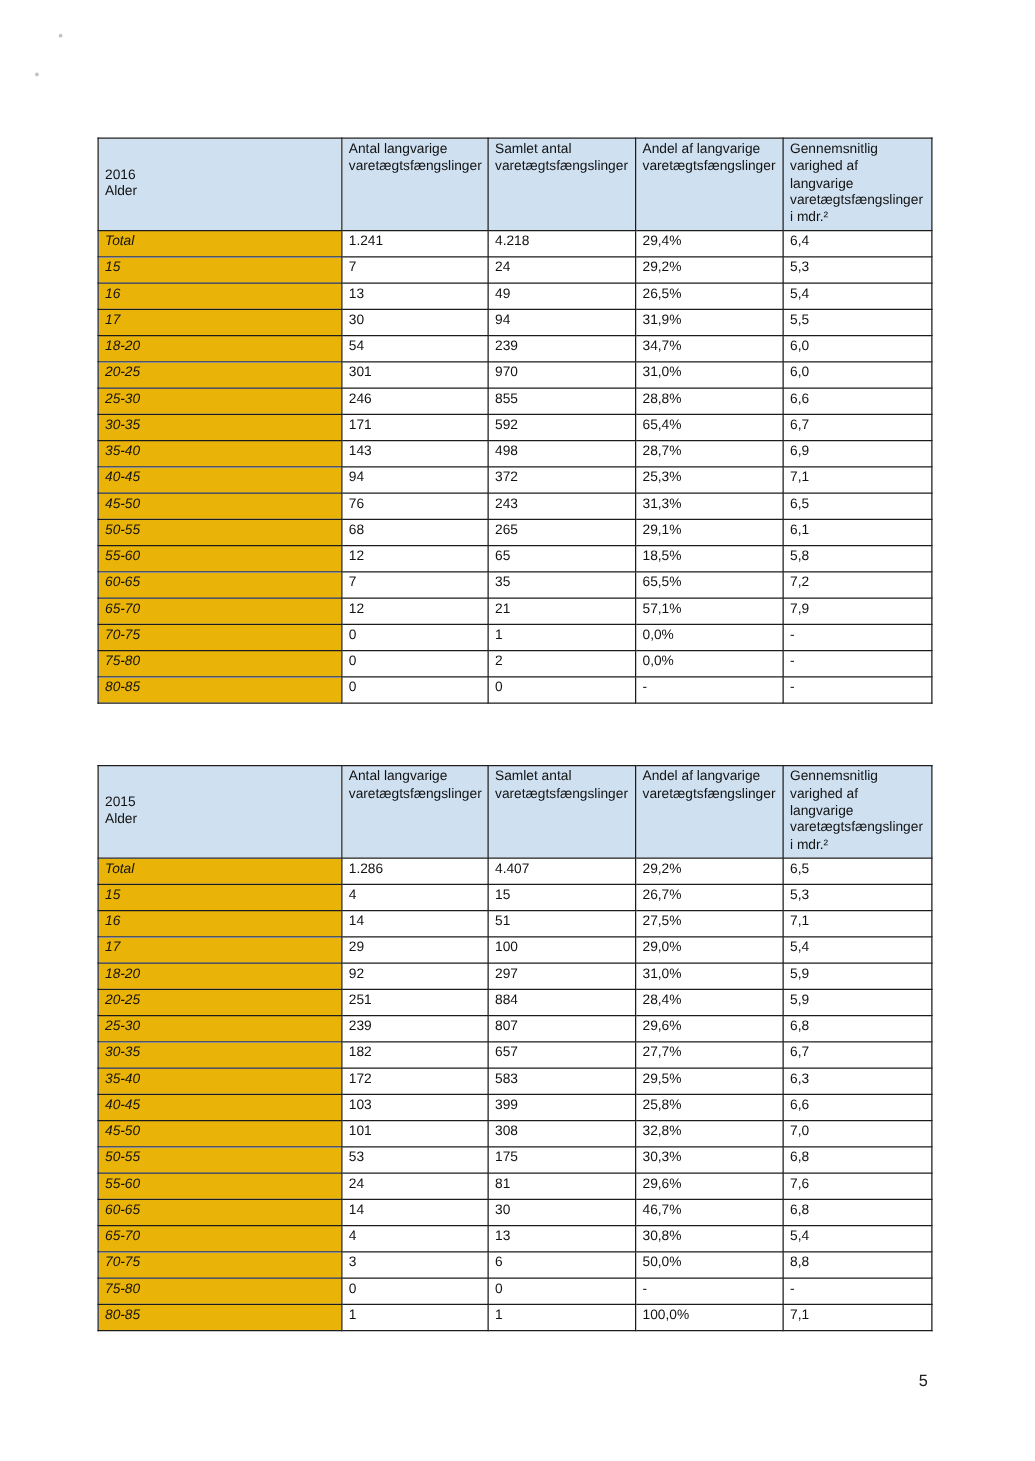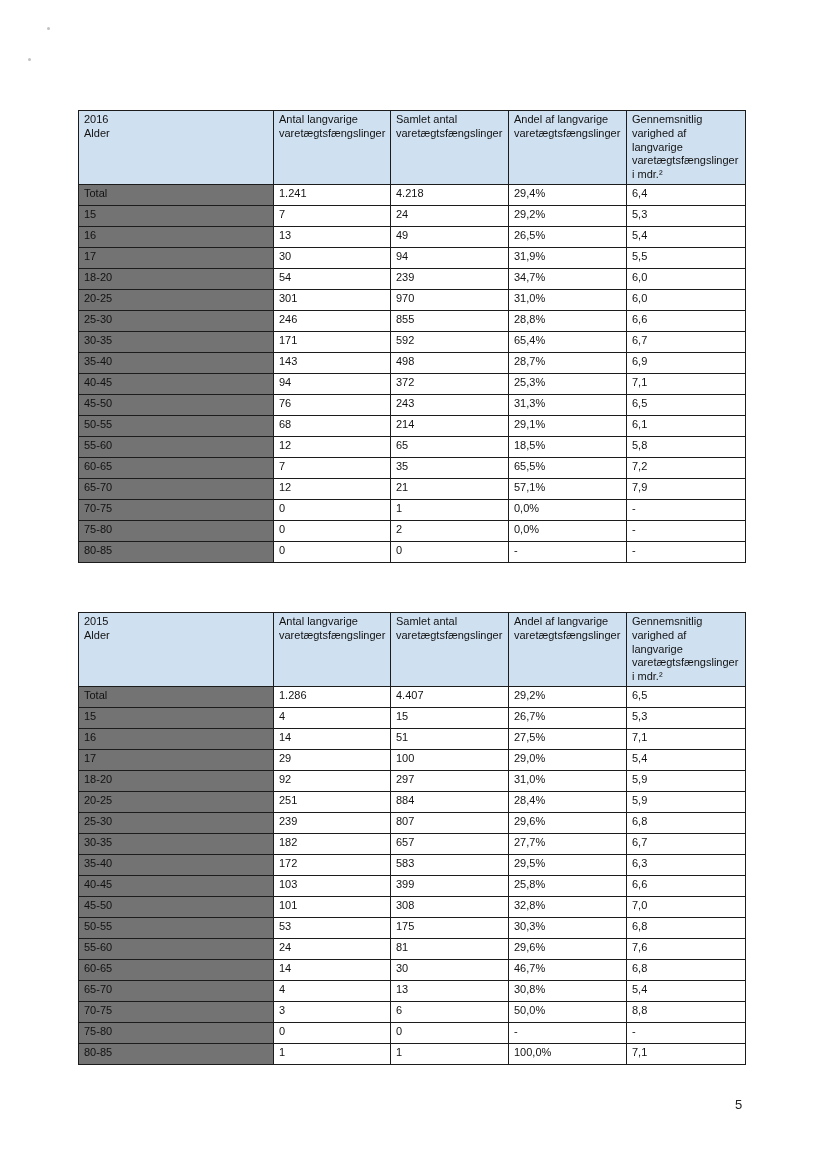--- a/index.html
+++ b/index.html
@@ -46,31 +46,32 @@
     background: #cfe0f1;
     font-weight: normal;
     height: 62px;
   }
   .stat-table thead th.col-age {
     padding: 0;
   }
   .head-age-wrap {
     display: flex;
     flex-direction: column;
-    justify-content: flex-start;
+    justify-content: center;
     height: 100%;
     box-sizing: border-box;
     padding: 2px 5px;
   }
   .stat-table tbody td {
     background: #ffffff;
     height: 16px;
   }
   .stat-table tbody td.col-age {
-    background: #737373;
+    background: #eab308;
+    font-style: italic;
   }
   .page-number {
     position: absolute;
     left: 735px;
     top: 1097px;
     font-size: 13px;
     color: #222;
   }
 </style>
 </head>
@@ -177,21 +178,21 @@
         <tr>
           <td class="col-age">45-50</td>
           <td>76</td>
           <td>243</td>
           <td>31,3%</td>
           <td>6,5</td>
         </tr>
         <tr>
           <td class="col-age">50-55</td>
           <td>68</td>
-          <td>214</td>
+          <td>265</td>
           <td>29,1%</td>
           <td>6,1</td>
         </tr>
         <tr>
           <td class="col-age">55-60</td>
           <td>12</td>
           <td>65</td>
           <td>18,5%</td>
           <td>5,8</td>
         </tr>

